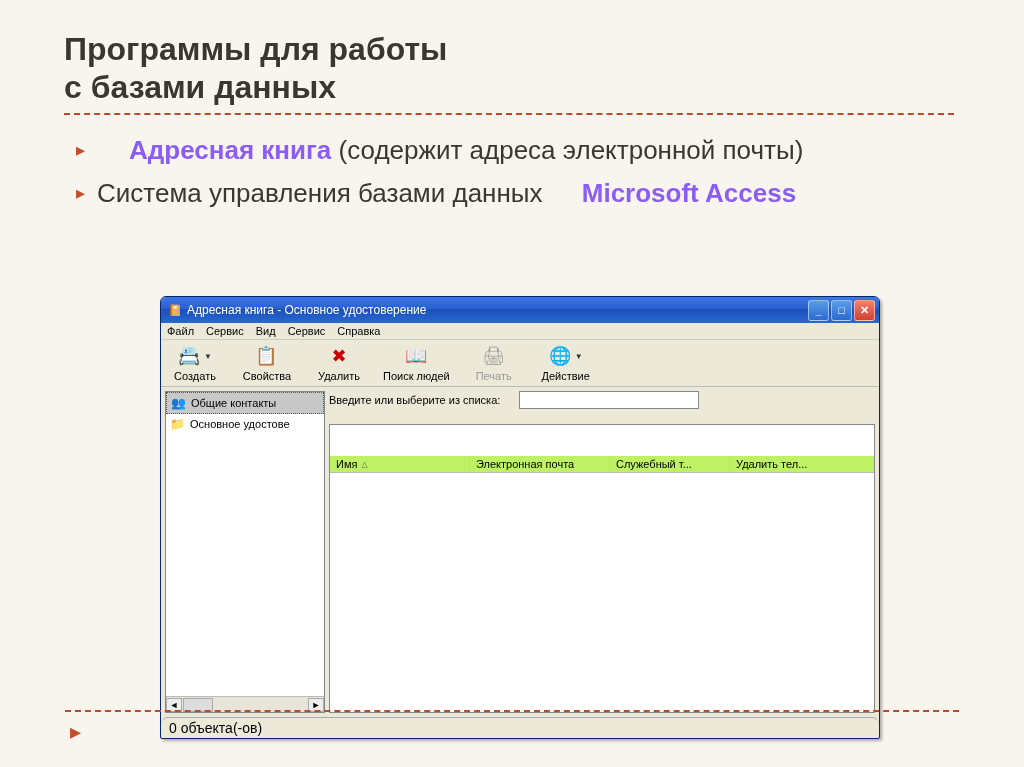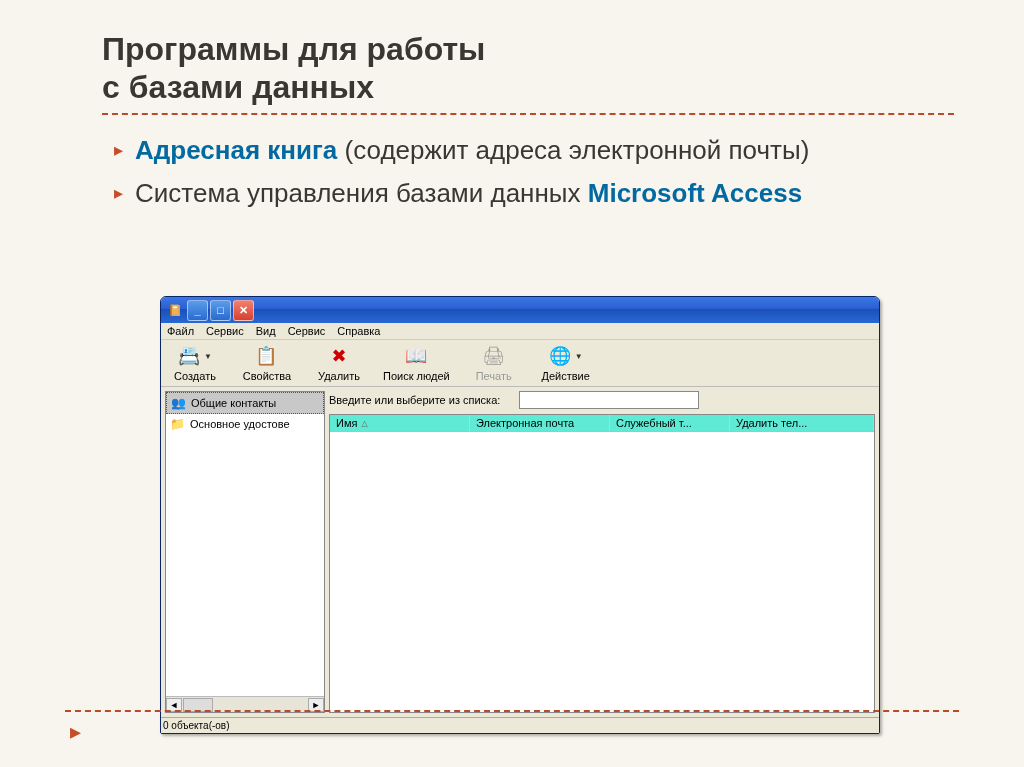--- a/index.html
+++ b/index.html
@@ -7,21 +7,21 @@
     margin: 0;
     padding: 0;
     width: 1024px;
     height: 767px;
     background: linear-gradient(to bottom, #f8f5ee 0%, #f8f5ee 100%);
     font-family: Verdana, Tahoma, sans-serif;
     position: relative;
     overflow: hidden;
   }
   .slide {
-    padding: 30px 70px 0 102px;
+    padding: 30px 70px 0 64px;
   }
   .title {
     font-size: 32px;
     font-weight: bold;
     color: #3a3632;
     line-height: 1.2;
     margin-bottom: 6px;
     text-shadow: 1px 1px 1px rgba(255,255,255,0.5);
   }
   .title-underline {
@@ -37,21 +37,21 @@
     color: #c84c28;
     font-size: 18px;
     margin-right: 12px;
     margin-top: 6px;
   }
   .bullet-text {
     font-size: 26px;
     color: #3a3632;
     line-height: 1.35;
   }
-  .emph { color: #0369a1; font-weight: bold; }
+  .emph { color: #8b5cf6; font-weight: bold; margin-left: 32px; }
 
   
   .appwin {
     position: absolute;
     left: 160px;
     top: 296px;
     width: 720px;
     background: #ece9d8;
     border: 1px solid #0a246a;
     border-radius: 6px 6px 2px 2px;
@@ -136,47 +136,48 @@
   .tree-item .fic { width:16px;height:16px;margin-right:4px;display:flex;align-items:center;justify-content:center;font-size:12px;}
   .tree-scroll {
     position:absolute; bottom:0; left:0; right:0;
     height:16px; background:#e8e4d8;
     border-top:1px solid #bbb;
     display:flex; align-items:center;
   }
   .tree-scroll .sar { width:16px;height:14px;border:1px solid #aaa;background:#eee;display:flex;align-items:center;justify-content:center;font-size:9px;}
   .tree-scroll .sbar{ flex:0 0 30px;height:14px;background:#ddd;border:1px solid #aaa;margin-left:1px;}
   .right-pane { flex:1; display:flex; flex-direction:column; padding:4px 4px 4px 0;}
-  .search-row { display:flex; align-items:center; gap:19px; margin-bottom:5px;}
+  .search-row { display:flex; align-items:center; gap:19px; margin-bottom:15px;}
   .search-row label{font-size:11px;}
   .search-row input{
     width:180px;height:18px;border:1px solid #888;background:#fff;font-size:11px;padding:0 3px;
   }
   .listview {
     flex:1; background:#fff; border:1px solid #888;
   }
   .lv-header {
-    display:flex; background:#5eead4; border-bottom:1px solid #bbb;
+    display:flex; background:#bef264; border-bottom:1px solid #bbb;margin-top:31px;
   }
   .lv-col {
     border-right:1px solid #ccc;
     padding:2px 6px;
     font-size:11px;
     white-space:nowrap; overflow:hidden;
   }
   .lv-col.name{flex:0 0 140px;display:flex;align-items:center;gap:4px;}
   .lv-col.email{flex:0 0 140px;}
   .lv-col.work{flex:0 0 120px;}
   .lv-col.home{flex:1;}
   .sort-ind{font-size:8px;color:#666;}
   .statusbar {
     border-top:1px solid #aaa;
-    padding:2px 2px;
-    font-size:10px;
+    padding:2px 8px;
+    font-size:14px;
     background:#ece9d8;
+    border-radius:7px;
   }
   .dashed-separator {
     border-top: 2px dashed #bb4a2a;
     position:absolute;
     left:65px; right:65px;
     bottom: 55px;
   }
   .footer-marker {
     position:absolute;
     left: 70px;
@@ -206,20 +207,21 @@
     <div class="bullet-marker">▸</div>
     <div class="bullet-text">
       <span>Система управления базами данных </span><span class="emph">Microsoft Access</span>
     </div>
   </div>
 </div>
 
 <div class="appwin">
   <div class="titlebar">
     <span class="app-icon">📔</span>
+    <span class="title-text">Адресная книга - Основное удостоверение</span>
     <div class="winbtn-group">
       <div class="winbtn min">_</div>
       <div class="winbtn max">□</div>
       <div class="winbtn close">✕</div>
     </div>
   </div>
 
   <div class="menubar">
     <span>Файл</span>
     <span>Сервис</span>

